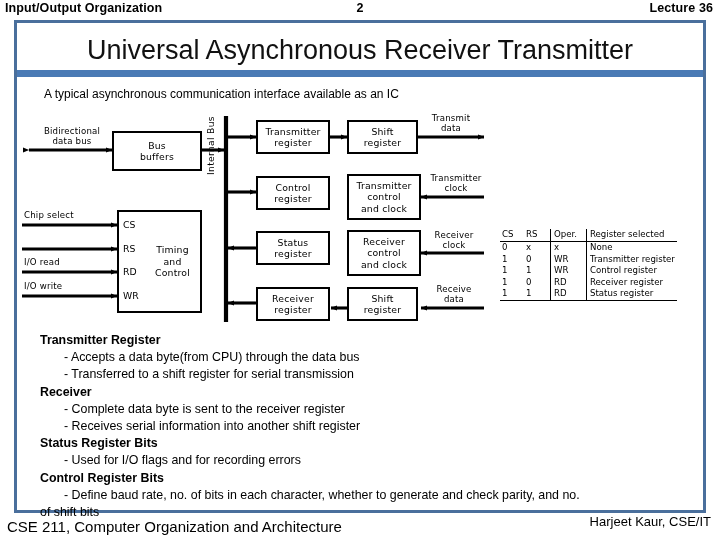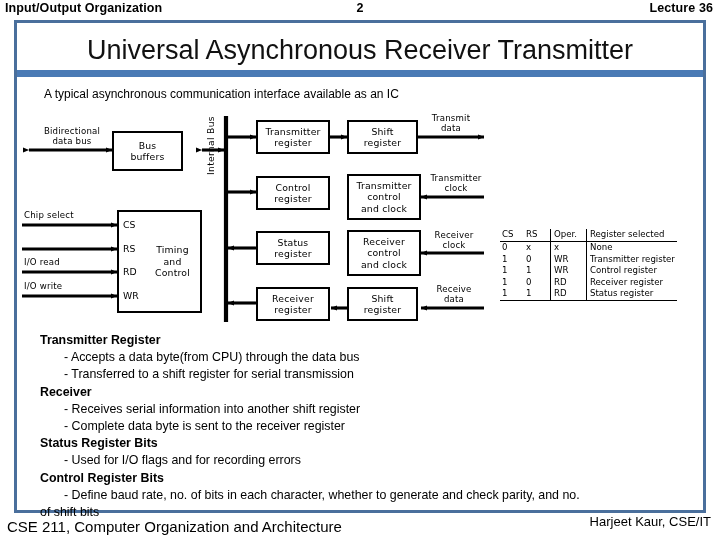--- a/index.html
+++ b/index.html
@@ -161,21 +161,21 @@
     <line x1="484" y1="197" x2="421" y2="197" marker-end="url(#ar)"></line>
 
     <line x1="484" y1="253" x2="421" y2="253" marker-end="url(#ar)"></line>
 
     <line x1="484" y1="308" x2="421" y2="308" marker-end="url(#ar)"></line>
 
     <line x1="347" y1="308" x2="331" y2="308" marker-end="url(#ar)"></line>
   </g>
 </svg>
 
-<div class="dbox" style="left:112px;top:131px;width:71px;height:40px;">
+<div class="dbox" style="left:112px;top:131px;width:90px;height:40px;">
   <span>Bus<br>buffers</span>
 </div>
 
 <div class="dbox" style="left:117px;top:210px;width:85px;height:103px;">
   <span style="padding-left:26px;">Timing<br>and<br>Control</span>
 </div>
 
 <div class="dbox" style="left:256px;top:120px;width:74px;height:34px;">
   <span>Transmitter<br>register</span>
 </div>
@@ -268,22 +268,22 @@
       </tr>
     </tbody>
   </table>
 </div>
 
 <div id="bullets">
     <div class="b-head">Transmitter Register</div>
     <div class="b-sub">- Accepts a data byte(from CPU) through the data bus</div>
     <div class="b-sub">- Transferred to a shift register for serial transmission</div>
     <div class="b-head">Receiver</div>
+    <div class="b-sub">- Complete data byte is sent to the receiver register</div>
     <div class="b-sub">- Receives serial information into another shift register</div>
-    <div class="b-sub">- Complete data byte is sent to the receiver register</div>
     <div class="b-head">Status Register Bits</div>
     <div class="b-sub">- Used for I/O flags and for recording errors</div>
     <div class="b-head">Control Register Bits</div>
     <div class="b-sub">- Define baud rate, no. of bits in each character, whether to generate and check parity, and no.</div>
     <div class="b-cont">of shift bits</div>
   </div>
 
 <div id="footer-left">CSE 211, Computer Organization and Architecture</div>
 <div id="footer-right">Harjeet Kaur, CSE/IT</div>
 

